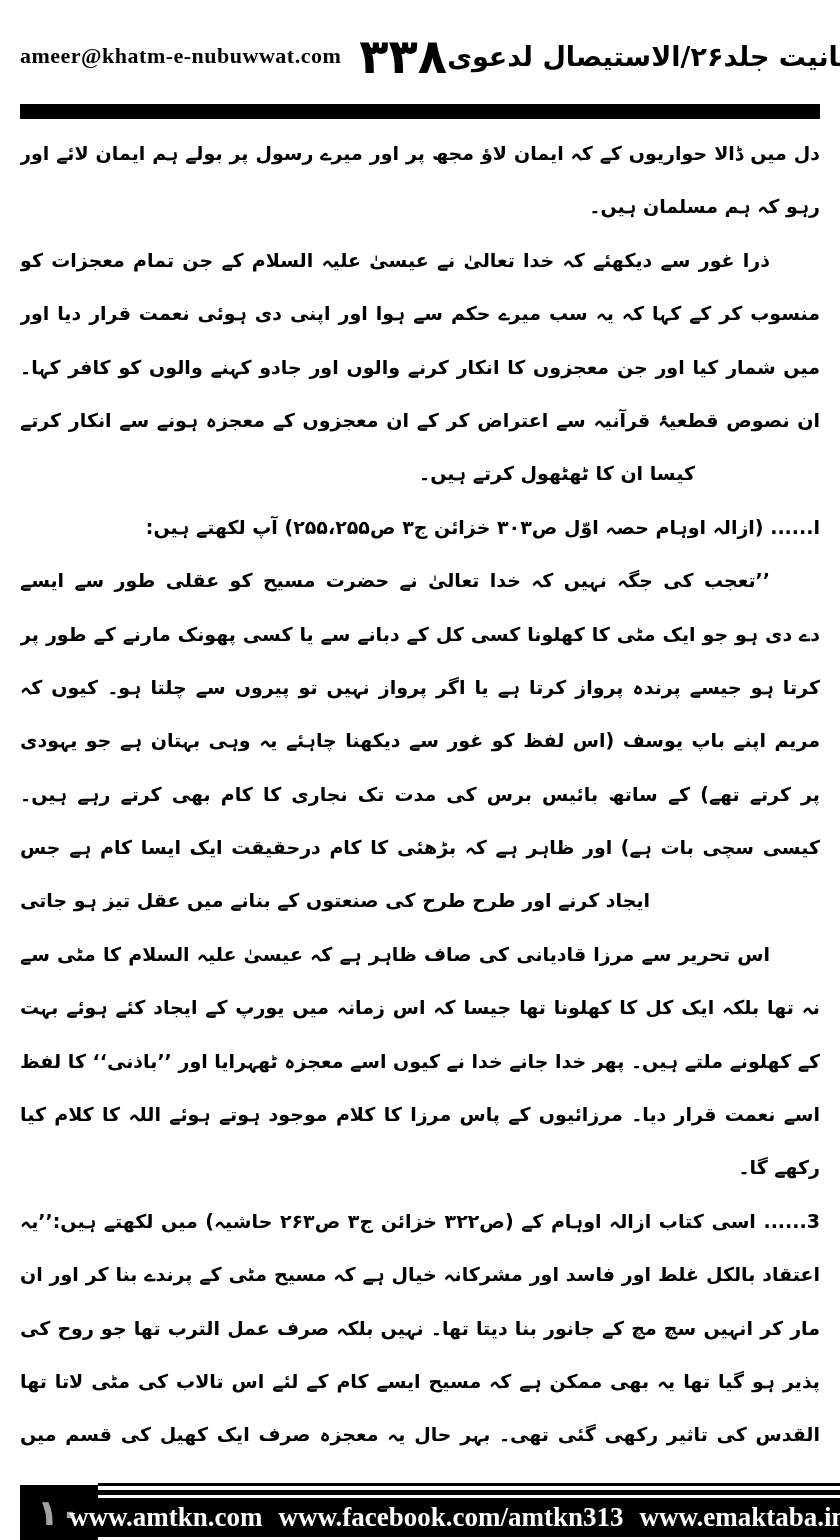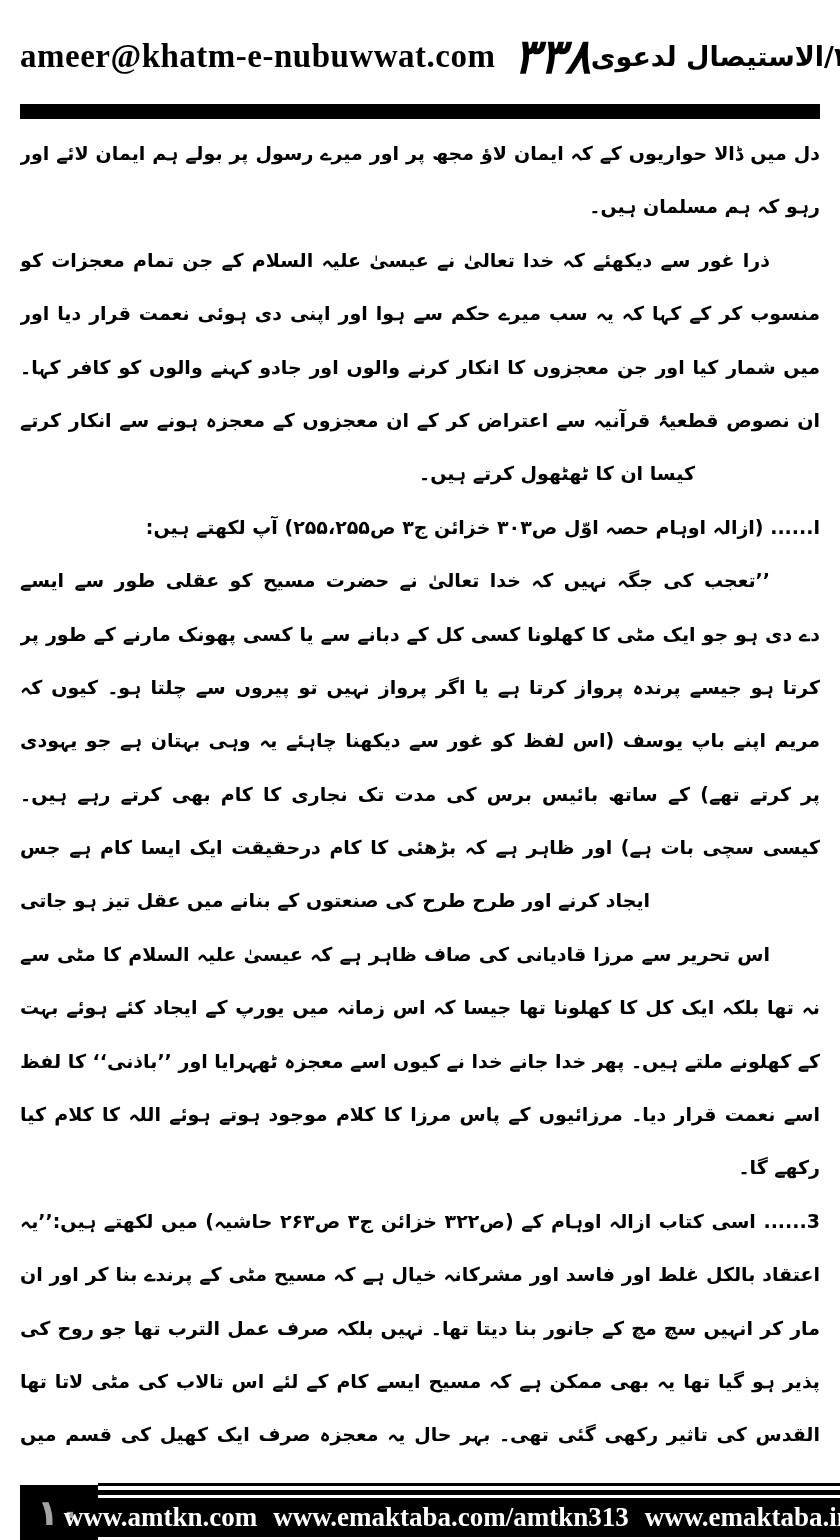--- a/index.html
+++ b/index.html
@@ -11,27 +11,27 @@
     font-family:"DejaVu Sans",sans-serif;
     color:#000;
   }
   
   .hdr{
     position:absolute;top:18px;left:20px;right:20px;height:76px;
     display:flex;align-items:center;
   }
   .email{
     font-family:"Liberation Serif",serif;
-    font-weight:bold;font-size:33px;letter-spacing:.5px;
+    font-weight:bold;font-size:22px;letter-spacing:.5px;
     white-space:nowrap;direction:ltr;
   }
   .pgnum-top{
     font-family:"DejaVu Sans",sans-serif;
     font-weight:bold;font-size:48px;line-height:1;
-    margin-left:18px;direction:rtl;font-style:italic;
+    margin-left:18px;direction:rtl;
   }
   .book-title{
     flex:1;text-align:right;direction:rtl;
     font-weight:bold;font-size:27px;white-space:nowrap;
   }
   .rule{
     position:absolute;top:104px;left:20px;right:20px;height:15px;
     background:#000;
   }
   
@@ -106,18 +106,18 @@
     <div class="ln">اعتقاد بالکل غلط اور فاسد اور مشرکانہ خیال ہے کہ مسیح مٹی کے پرندے بنا کر اور ان میں پھونک</div>
     <div class="ln">مار کر انہیں سچ مچ کے جانور بنا دیتا تھا۔ نہیں بلکہ صرف عمل الترب تھا جو روح کی قوت سے ترقی</div>
     <div class="ln">پذیر ہو گیا تھا یہ بھی ممکن ہے کہ مسیح ایسے کام کے لئے اس تالاب کی مٹی لاتا تھا جس میں روح</div>
     <div class="ln">القدس کی تاثیر رکھی گئی تھی۔ بہر حال یہ معجزہ صرف ایک کھیل کی قسم میں سے تھا اور وہ مٹی درحقیقت</div>
   </main>
 
   <footer>
     <div class="pagebox">۱۰</div>
     <div class="linkbar">
       <span>www.amtkn.com</span>
-      <span>www.emaktaba.com/amtkn313</span>
+      <span>www.facebook.com/amtkn313</span>
       <span>www.emaktaba.info</span>
     </div>
   </footer>
 
 </div>
 
 </body></html>

